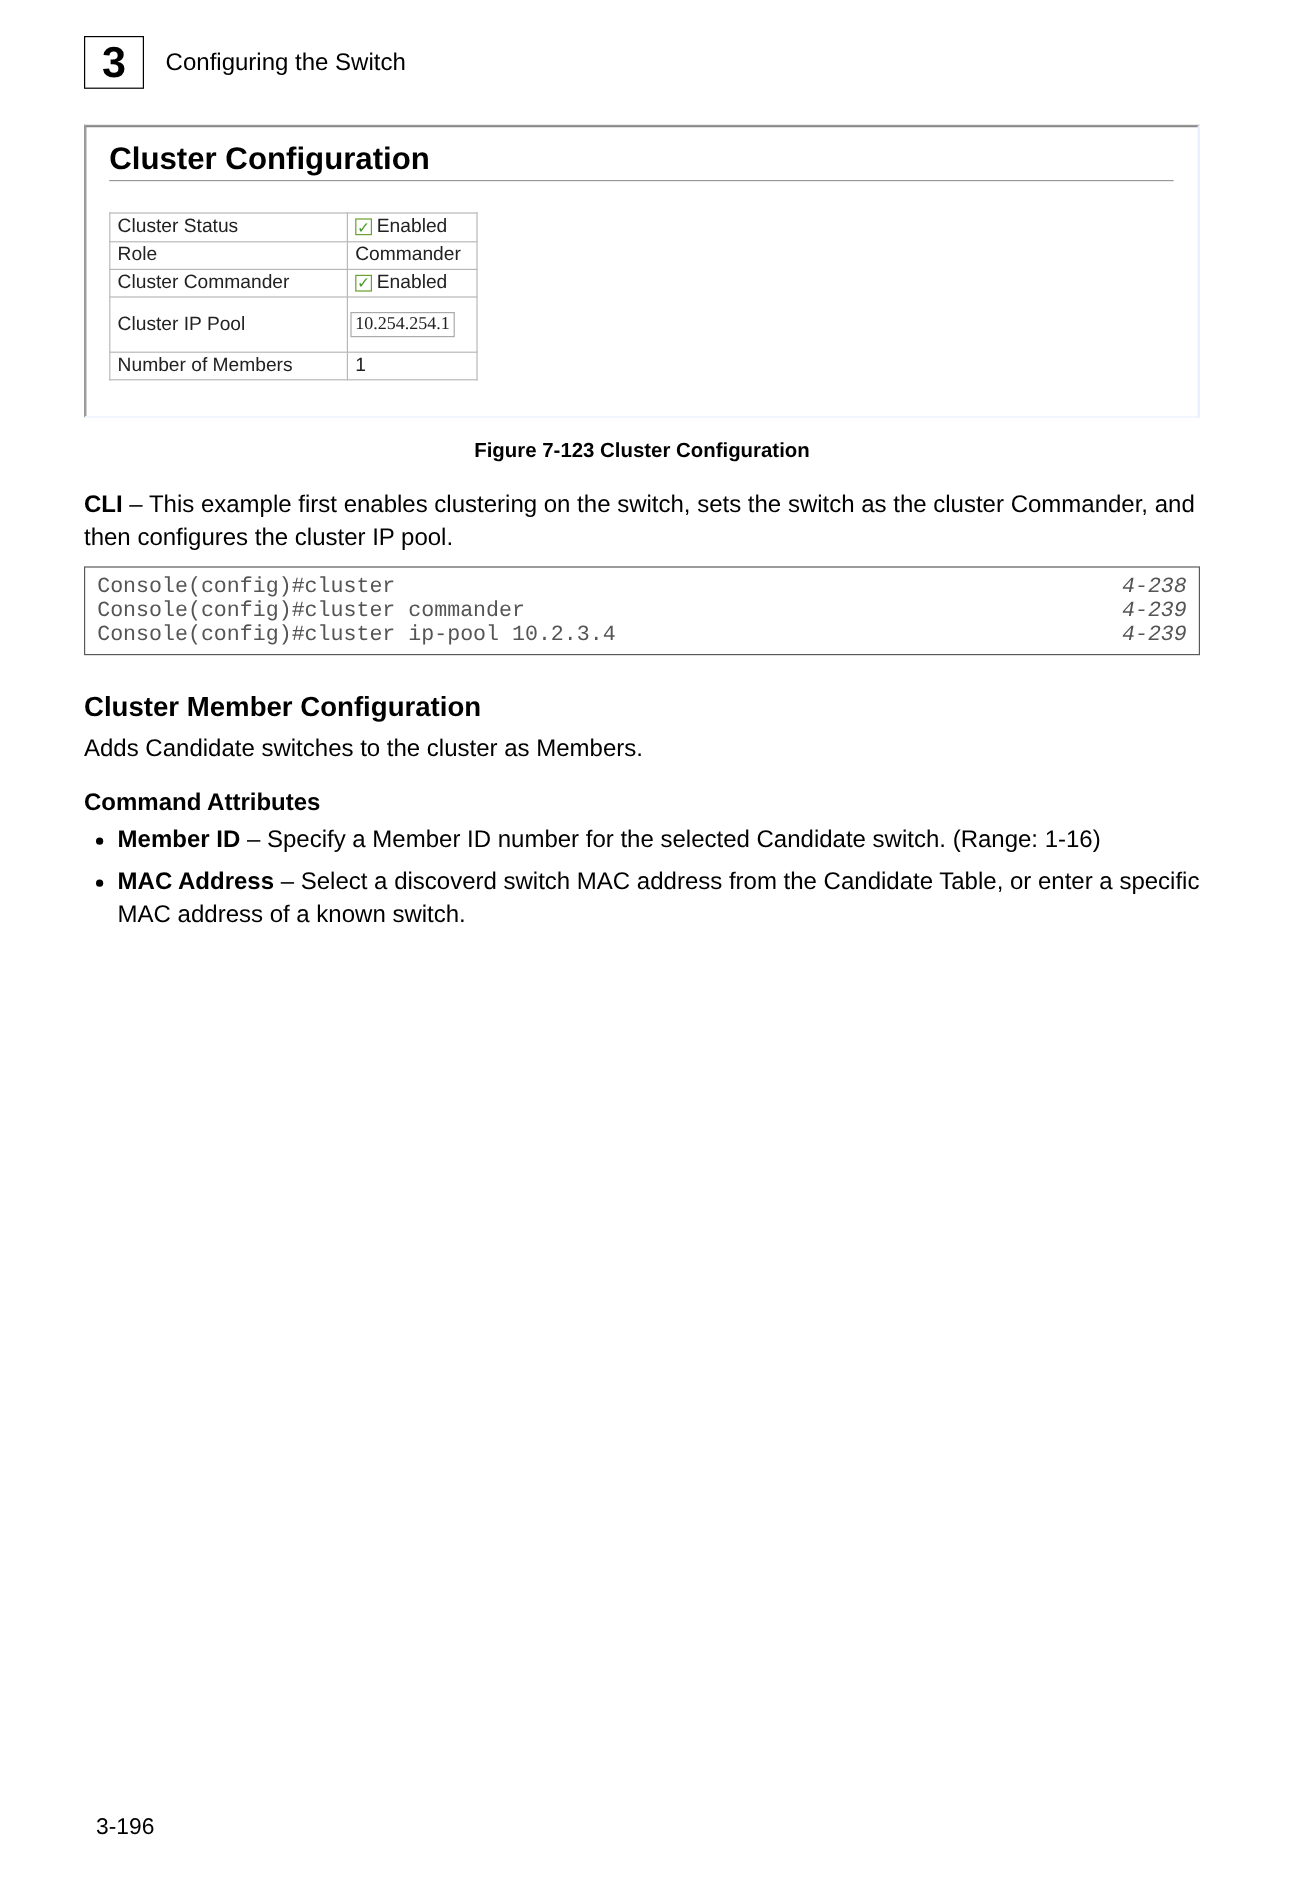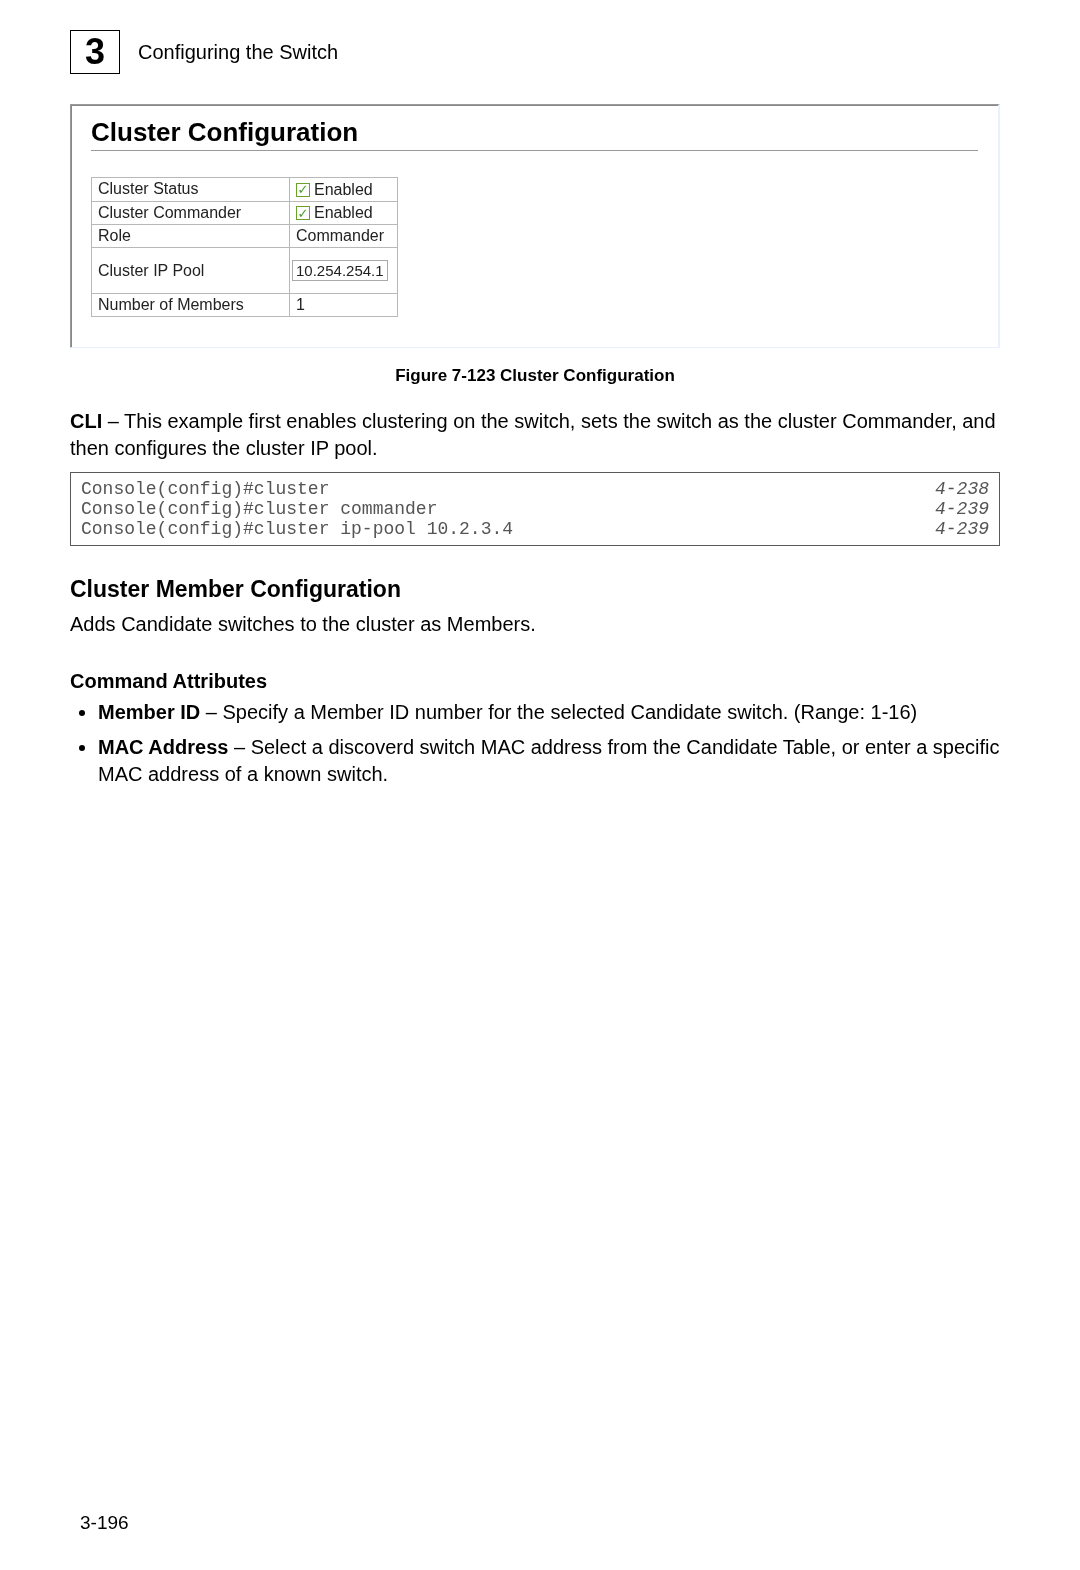--- a/index.html
+++ b/index.html
@@ -140,21 +140,21 @@
     font-style: italic;
   }
   .h2 {
     font-weight: 700;
     font-size: 23px;
     margin: 28px 0 8px 0;
   }
   .h3 {
     font-weight: 700;
     font-size: 20px;
-    margin: 32px 0 6px 0;
+    margin: 20px 0 6px 0;
   }
   ul.attrs {
     margin: 4px 0 0 0;
     padding-left: 28px;
   }
   ul.attrs li {
     font-size: 20px;
     line-height: 1.35;
     margin-bottom: 8px;
   }
@@ -187,35 +187,35 @@
             <tr>
           <td class="lbl">Cluster Status</td>
           <td class="val">
             <span class="chk">
               <span class="chkbox">✓</span>
               <span>Enabled</span>
             </span>
           </td>
         </tr>
         <tr>
+          <td class="lbl">Role</td>
+          <td class="val">Commander</td>
+        </tr>
+        <tr>
           <td class="lbl">Cluster Commander</td>
           <td class="val">
             <span class="chk">
               <span class="chkbox">✓</span>
               <span>Enabled</span>
             </span>
           </td>
         </tr>
         <tr>
-          <td class="lbl">Role</td>
-          <td class="val">Commander</td>
-        </tr>
-        <tr>
           <td class="lbl">Cluster IP Pool</td>
-          <td class="val" style="padding:12px 2px;">
+          <td class="val" style="padding:12px 2px;font-family:Liberation Serif, serif;">
             <span class="ipbox">10.254.254.1</span>
           </td>
         </tr>
         <tr>
           <td class="lbl">Number of Members</td>
           <td class="val">1</td>
         </tr>
       </tbody>
         </table>
     </div>

